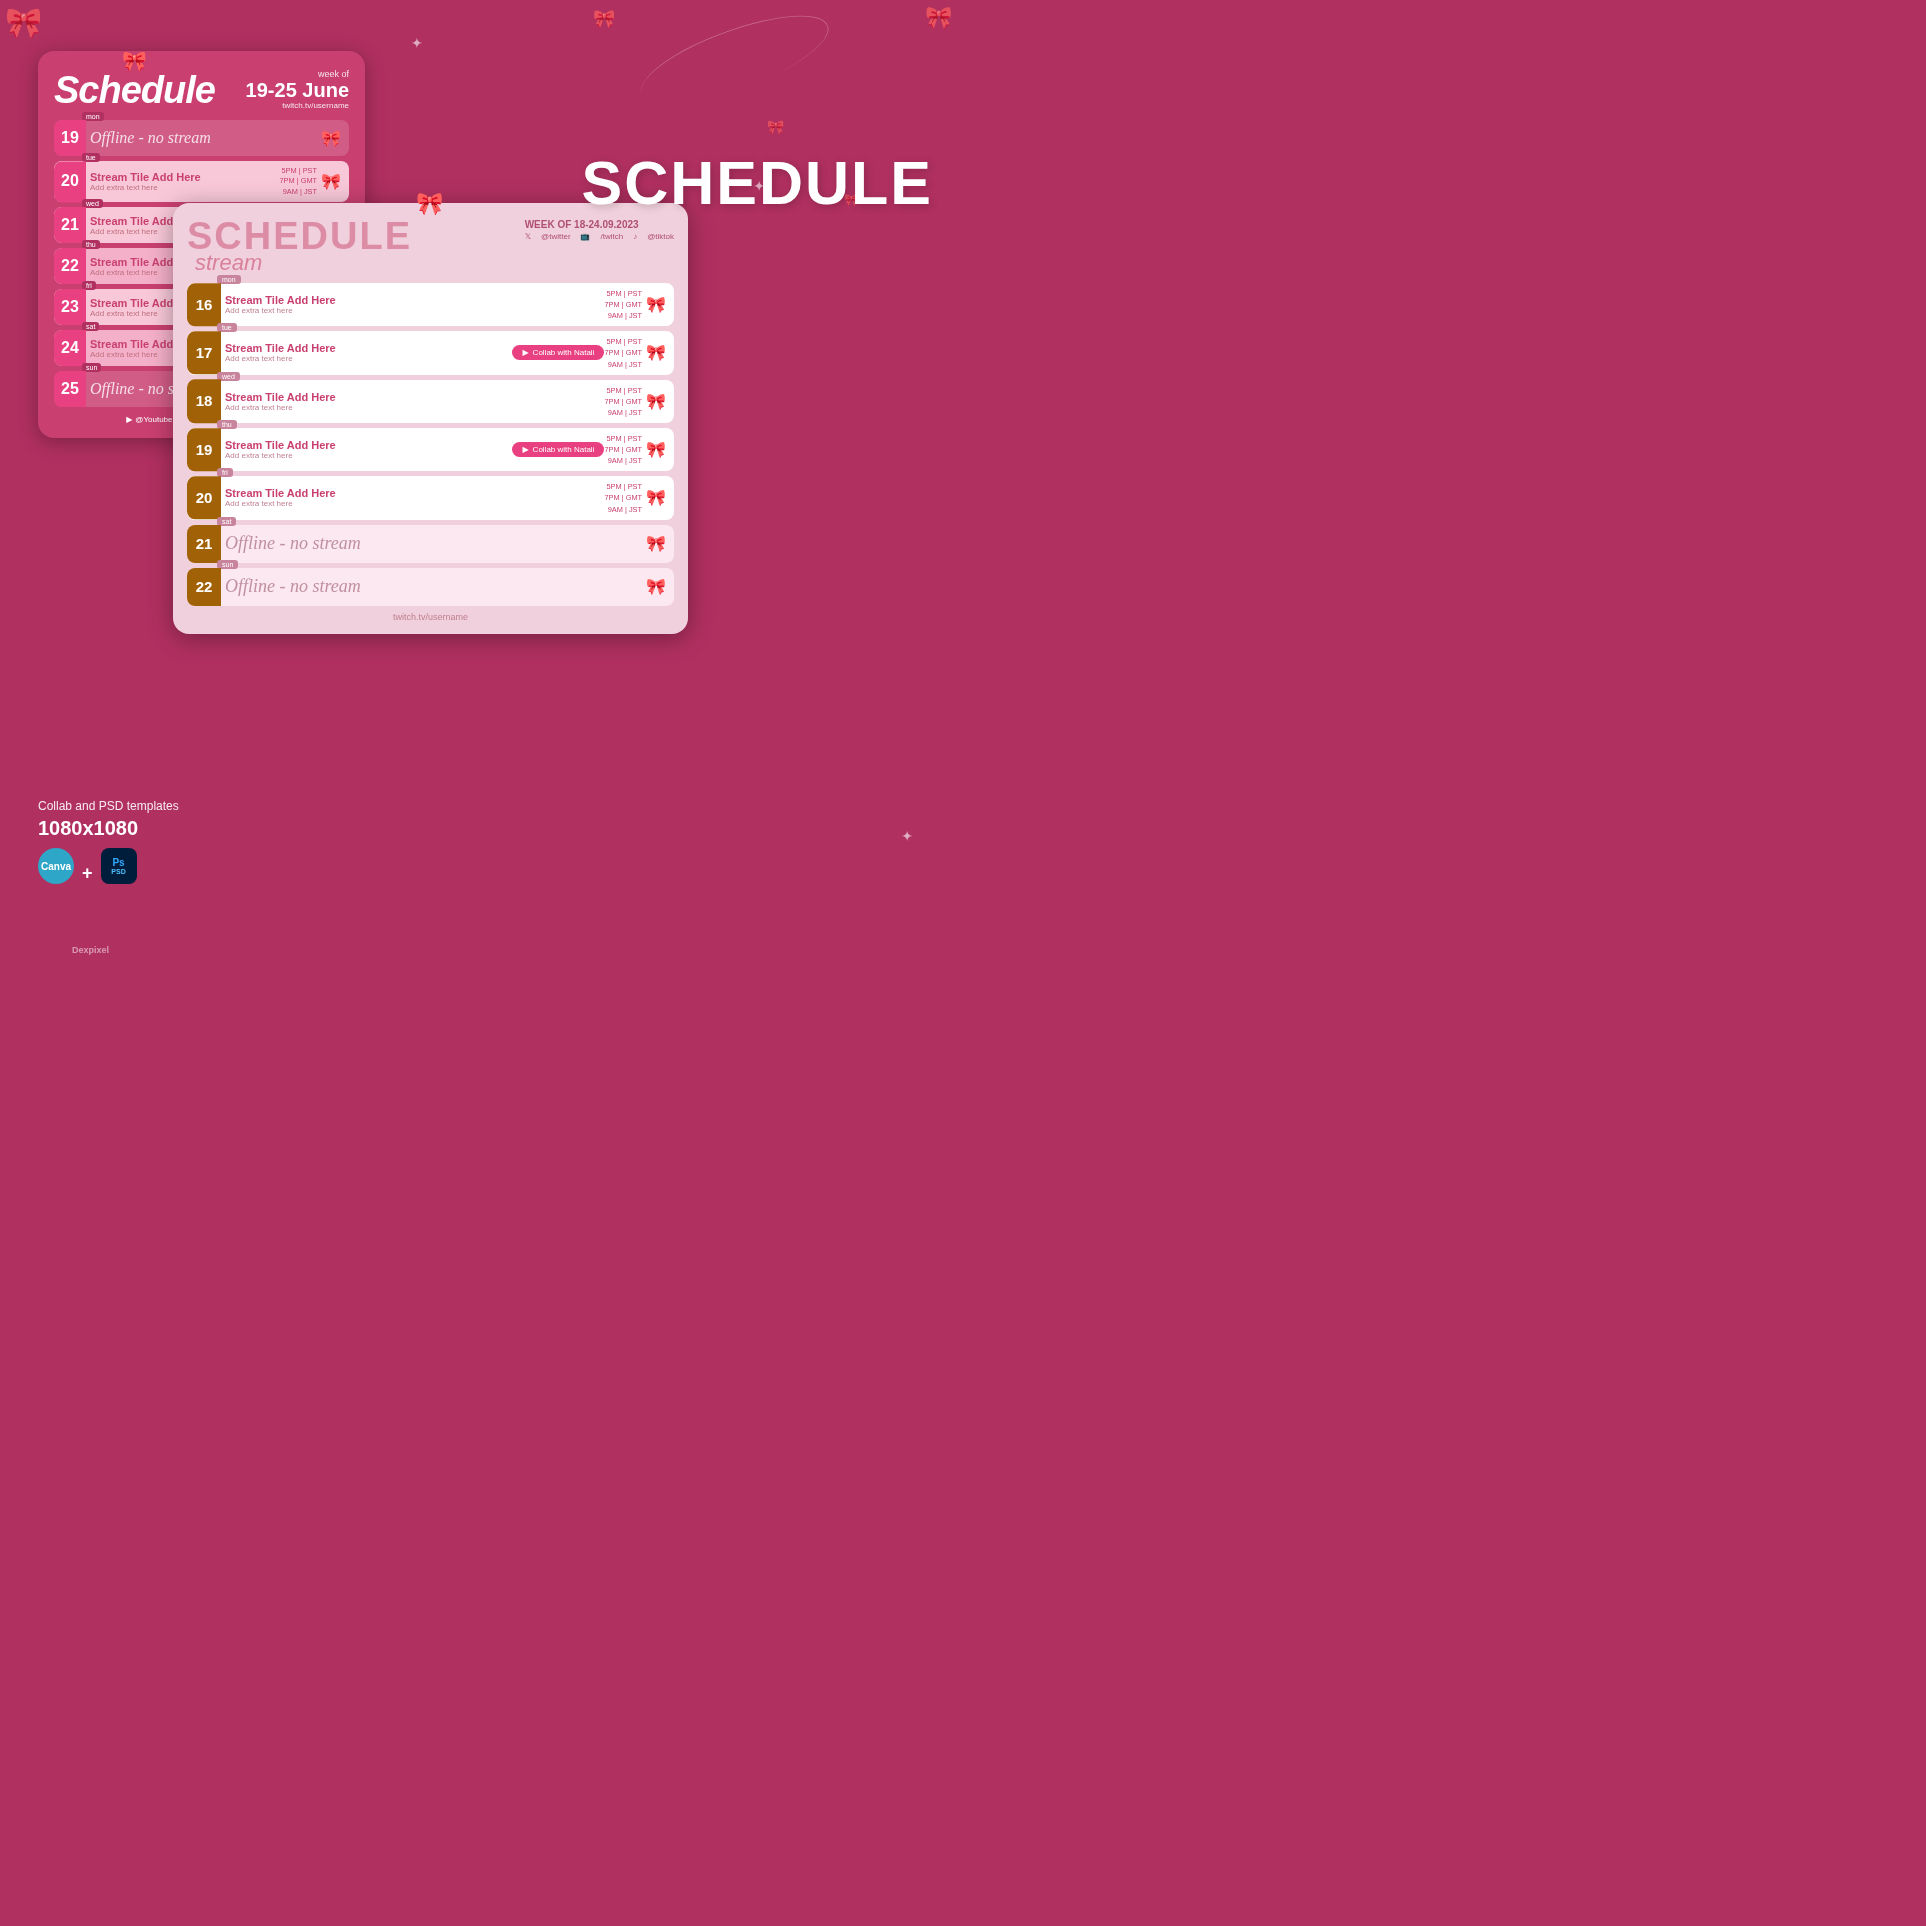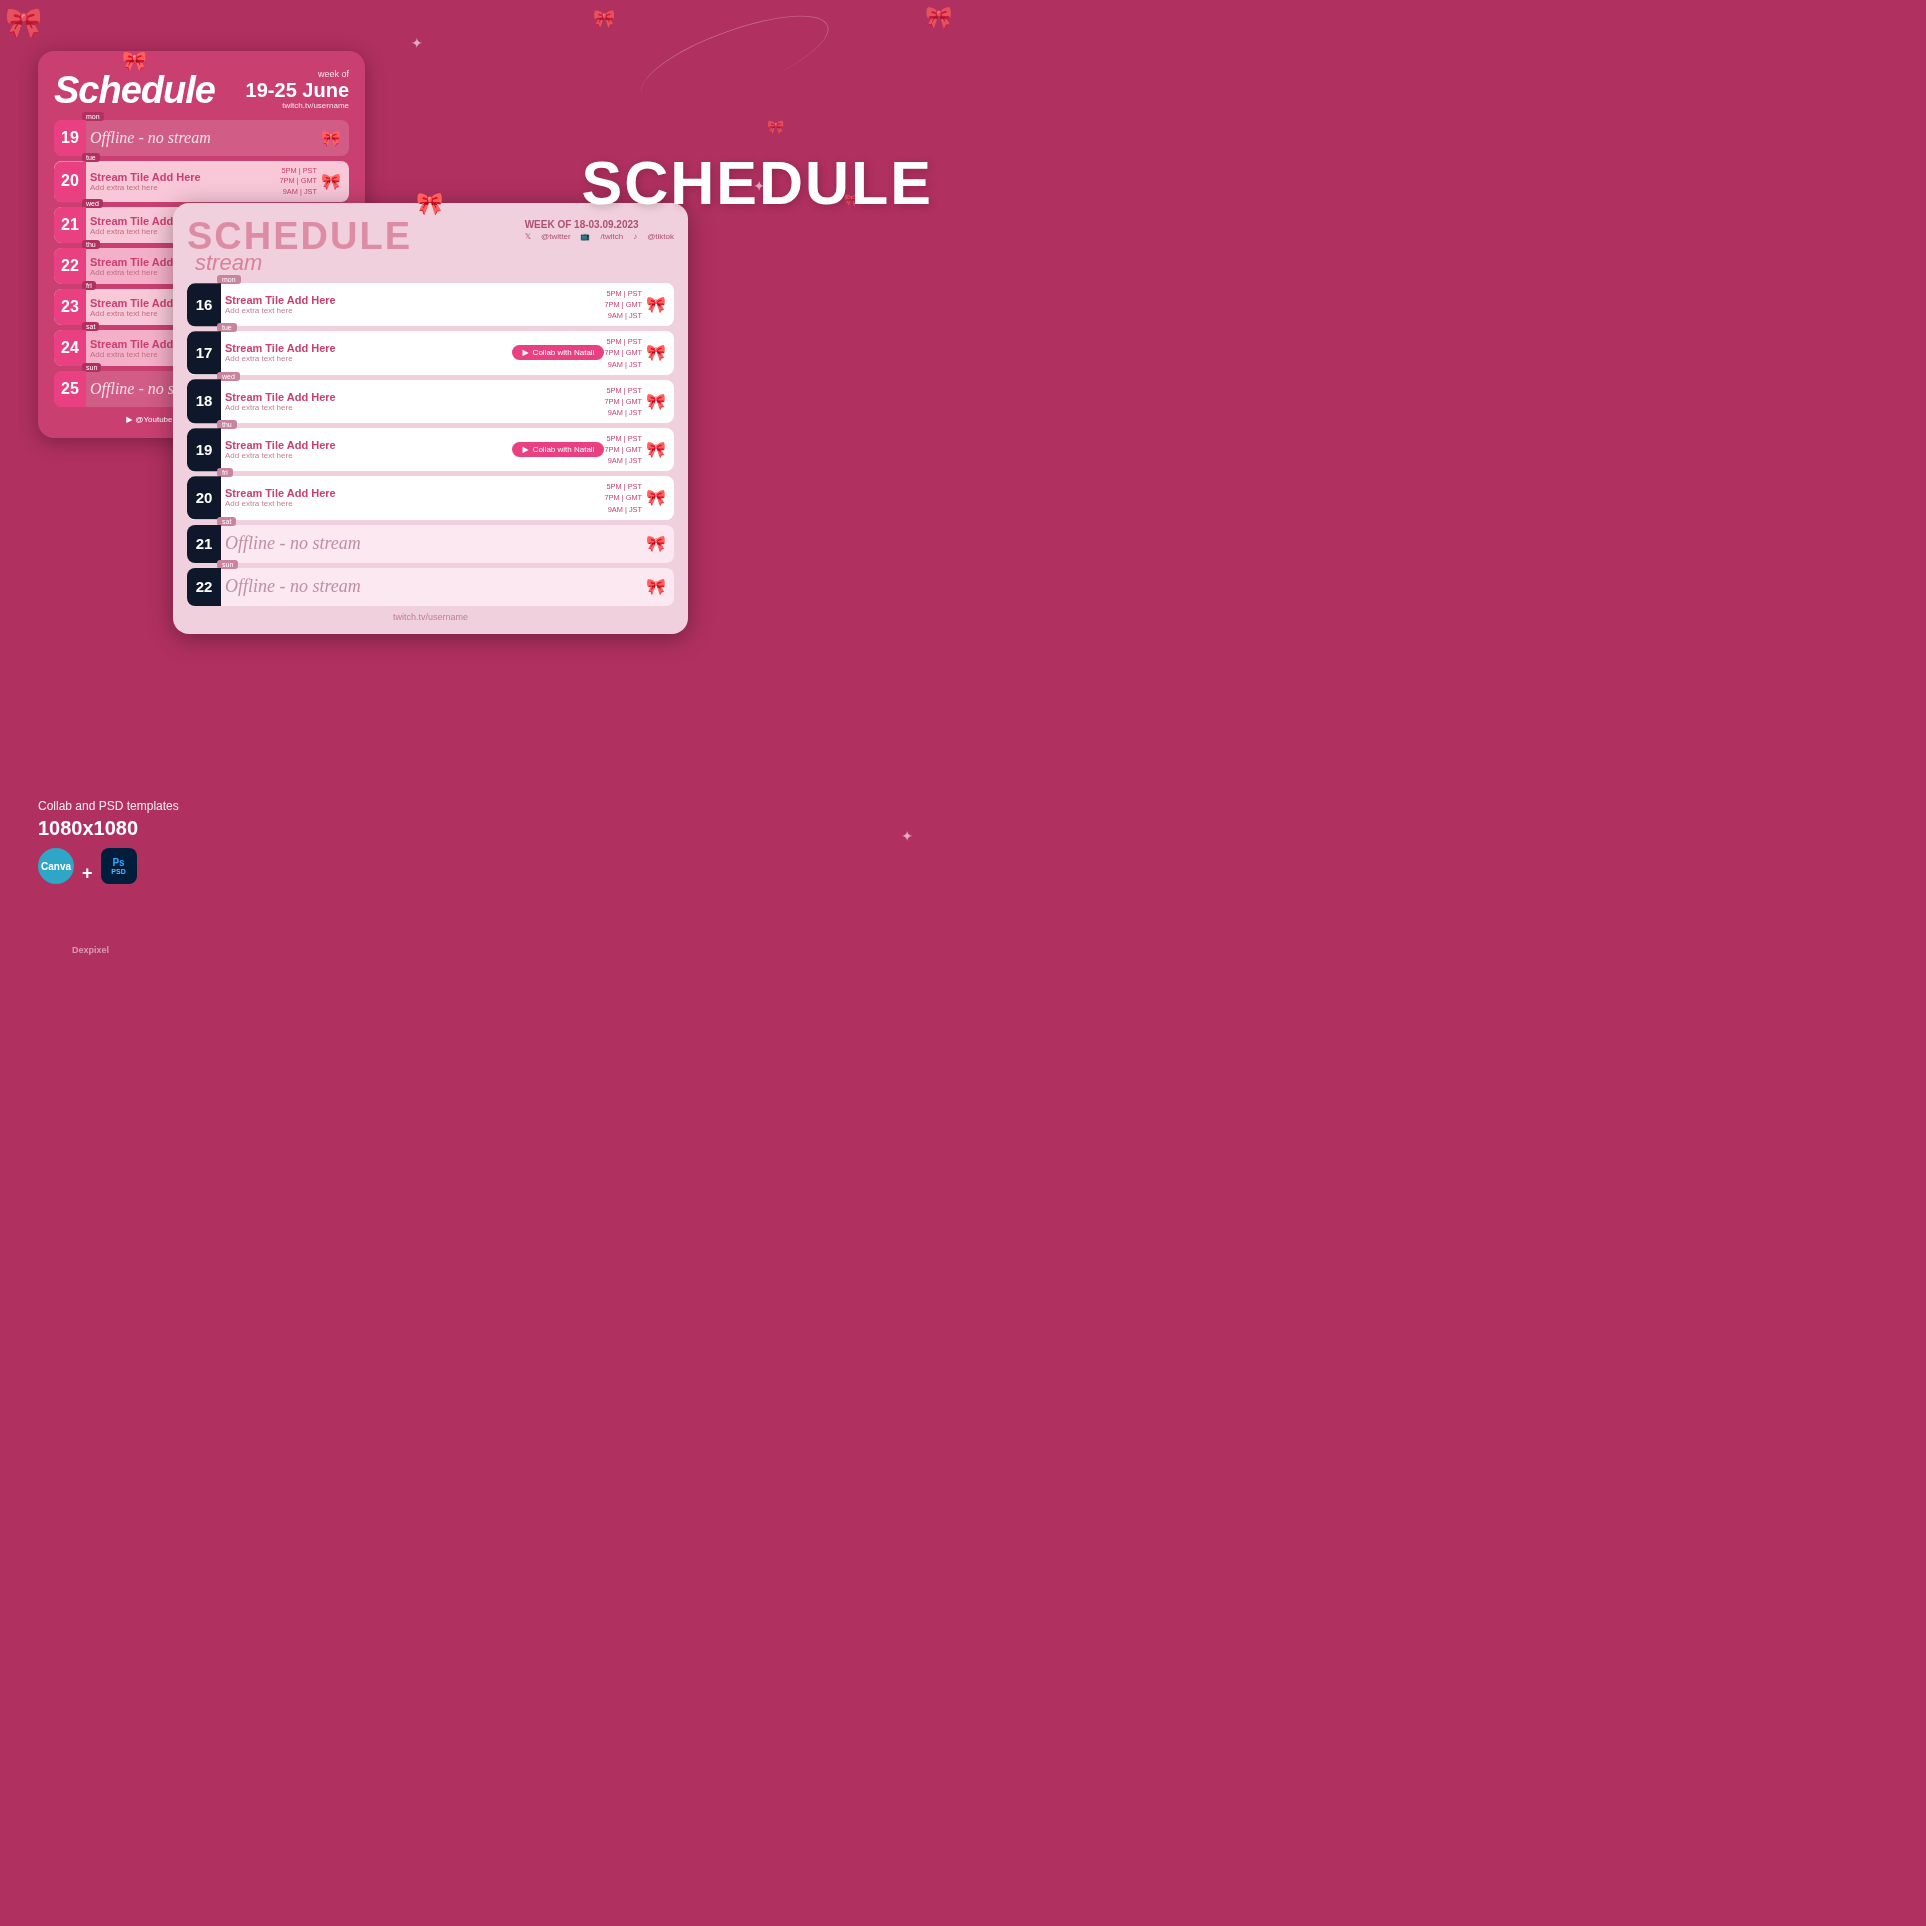--- a/index.html
+++ b/index.html
@@ -263,21 +263,21 @@
       font-size: 7px;
       padding: 1px 5px;
       border-radius: 3px;
     }
 
     .day-num-right {
       position: absolute;
       left: 0;
       top: 50%;
       transform: translateY(-50%);
-      background: #0f172a;
+      background: #a16207;
       color: white;
       font-size: 15px;
       font-weight: 700;
       width: 34px;
       height: 100%;
       display: flex;
       align-items: center;
       justify-content: center;
       border-radius: 8px 0 0 8px;
     }
@@ -590,21 +590,21 @@
   <div style="position:relative;">
     <span class="bow-right-card-top">🎀</span>
   </div>
 
   <div class="right-card-header">
     <div class="schedule-title-right">
       <div class="schedule-big">SCHEDULE</div>
       <div class="stream-script">stream</div>
     </div>
     <div>
-      <div class="week-of-right">WEEK OF 18-03.09.2023</div>
+      <div class="week-of-right">WEEK OF 18-24.09.2023</div>
       <div class="social-right">
         <span>𝕏</span>
         <span>@twitter</span>
         <span>📺</span>
         <span>/twitch</span>
         <span>♪</span>
         <span>@tiktok</span>
       </div>
     </div>
   </div>

